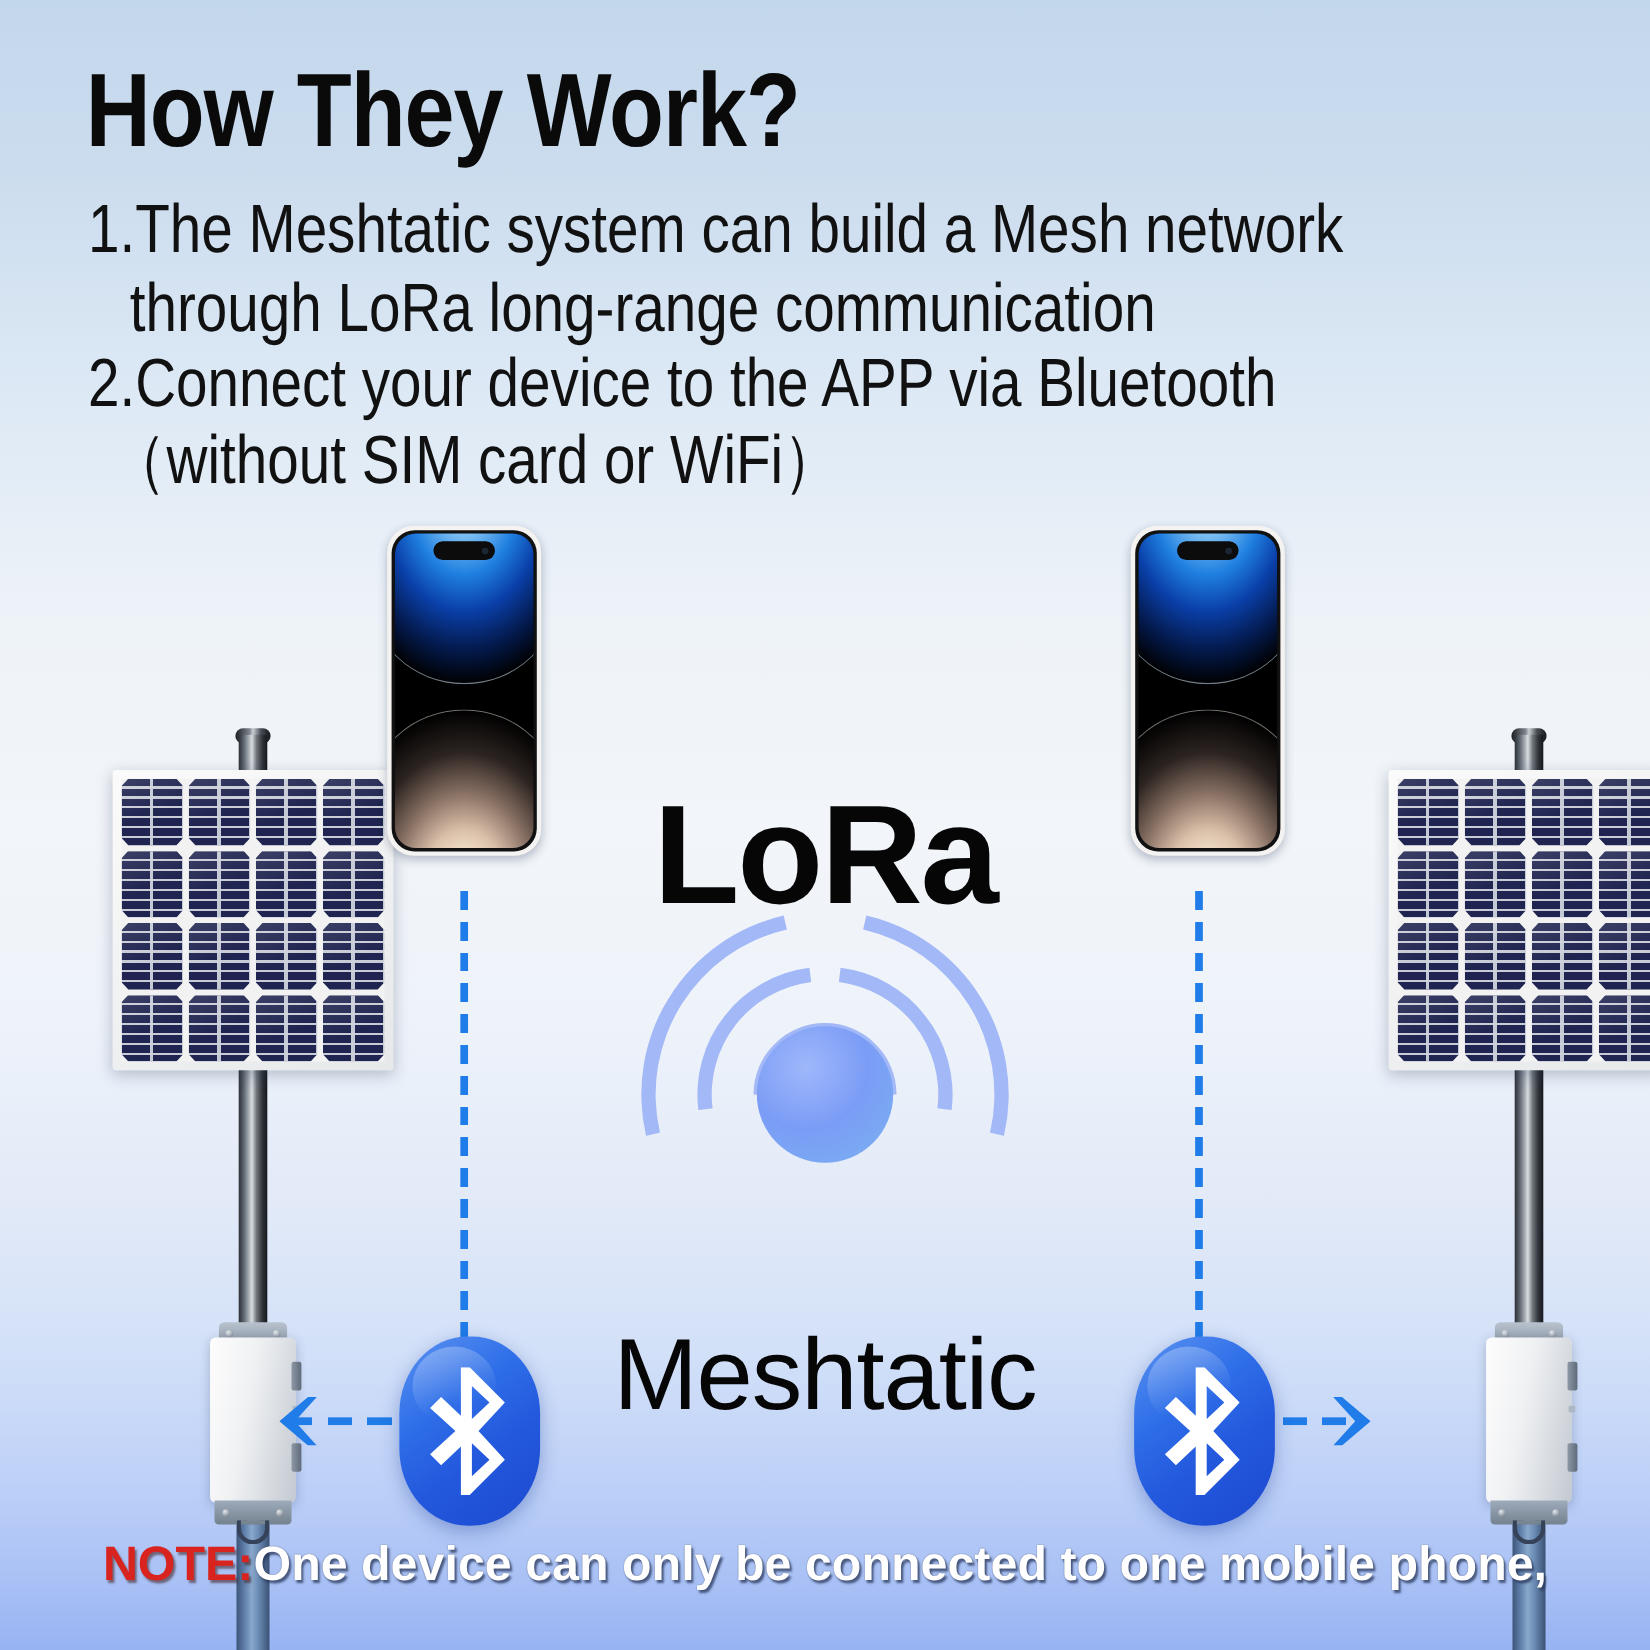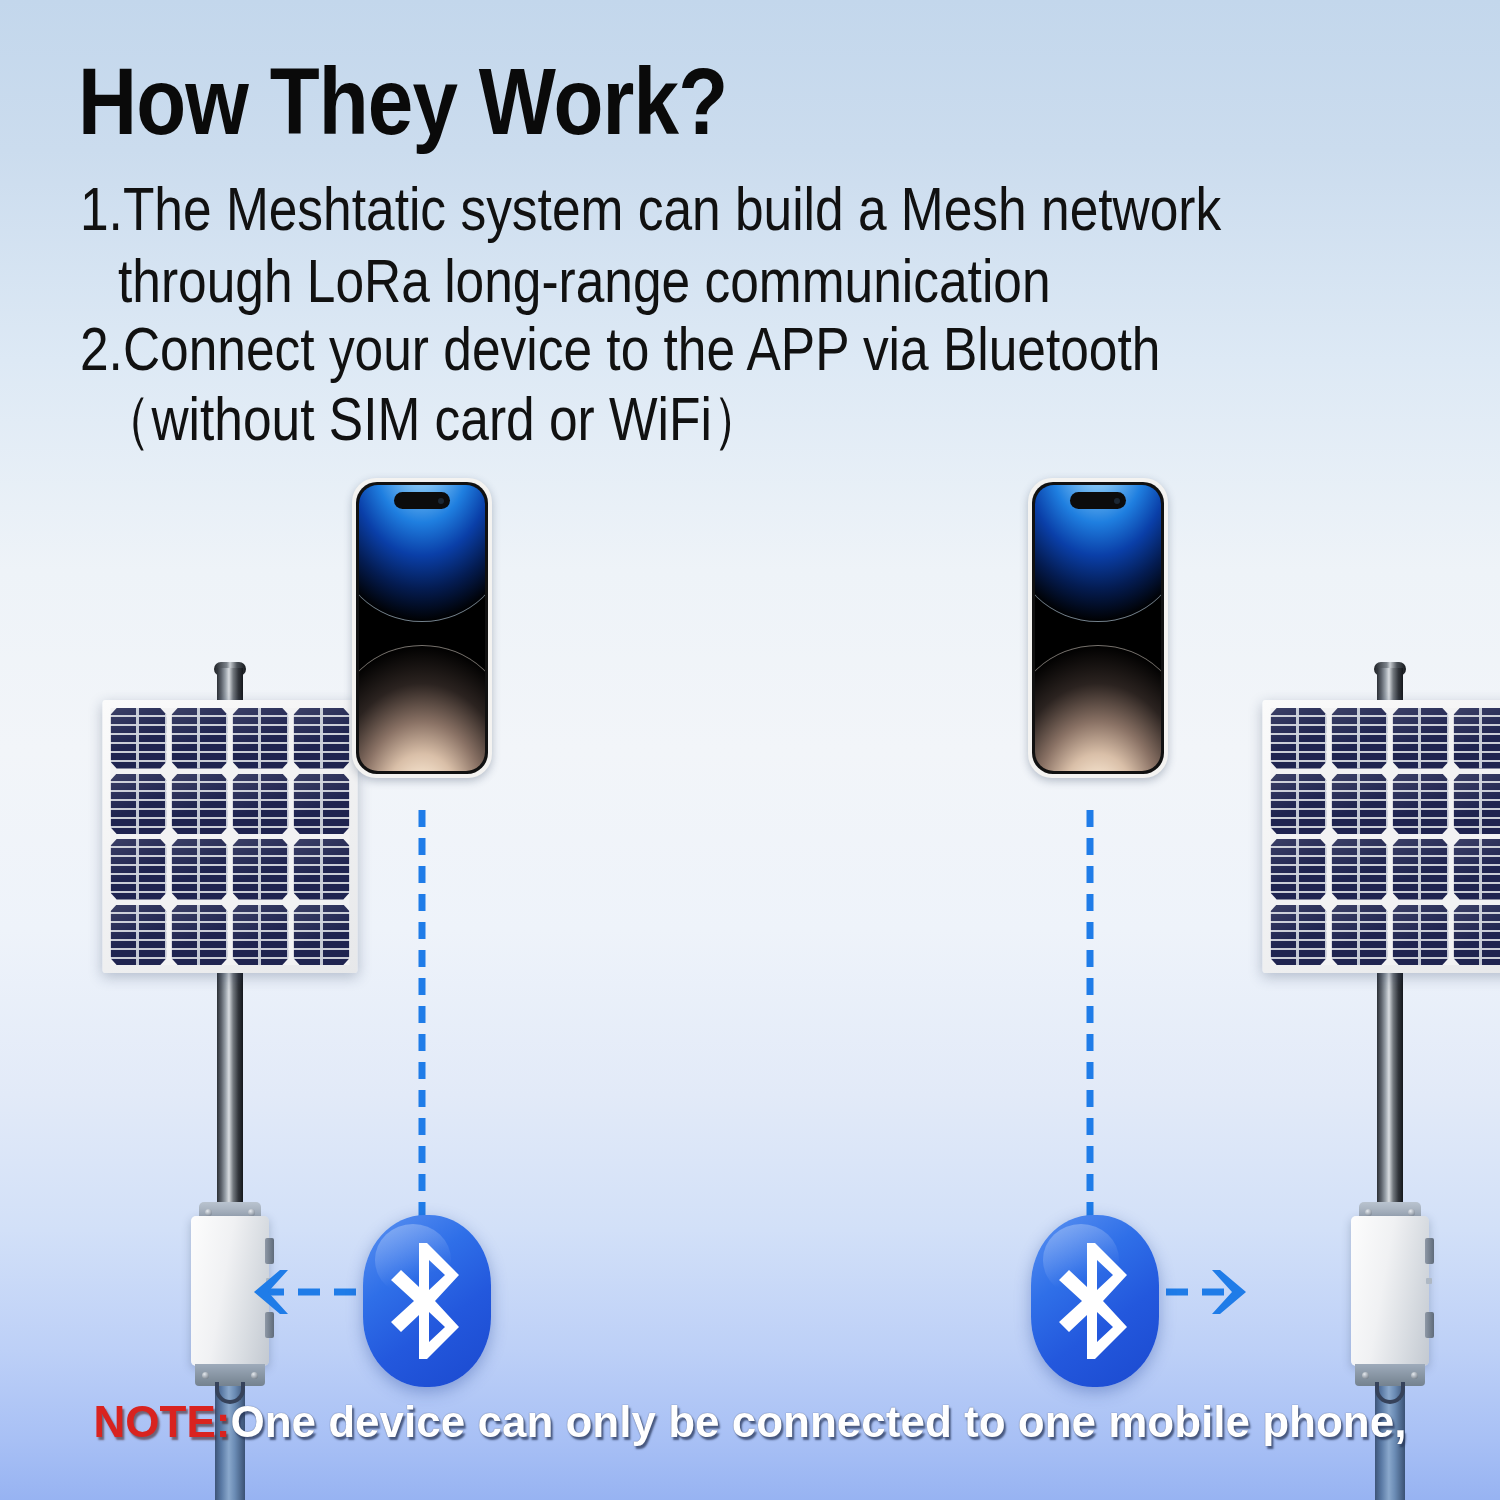--- a/index.html
+++ b/index.html
@@ -422,20 +422,34 @@
       <div class="phone-screen">
         <div class="wall-top"></div>
         <div class="wall-bottom"></div>
         <div class="wall-arcline-a"></div>
         <div class="wall-arcline-b"></div>
         <div class="island"></div>
       </div>
     </div>
   </div>
 
+  <div id="lora-center">
+    <div class="lora-word">LoRa</div>
+
+    <div class="wave-arc wave-left  a1" style="transform:rotate(45deg);"></div>
+    <div class="wave-arc wave-right a1" style="transform:rotate(-45deg);"></div>
+    <div class="wave-arc wave-left  a2" style="transform:rotate(38deg);"></div>
+    <div class="wave-arc wave-right a2" style="transform:rotate(-38deg);"></div>
+    <div class="wave-arc wave-left  a3" style="transform:rotate(32deg);"></div>
+    <div class="wave-arc wave-right a3" style="transform:rotate(-32deg);"></div>
+
+    <div class="wave-dot"></div>
+
+    <div class="mesh-word">Meshtatic</div>
+  </div>
 
   <div class="arrow-up" id="arrow-up-left">
     <svg class="chev-up" width="44" height="30" viewBox="0 0 44 30" aria-hidden="true">
       <path d="M22 0 L44 22 L44 30 L22 12 L0 30 L0 22 Z" fill="#1f7ce8"></path>
     </svg>
     <div class="shaft"></div>
   </div>
   <div class="arrow-up" id="arrow-up-right">
     <svg class="chev-up" width="44" height="30" viewBox="0 0 44 30" aria-hidden="true">
       <path d="M22 0 L44 22 L44 30 L22 12 L0 30 L0 22 Z" fill="#1f7ce8"></path>

